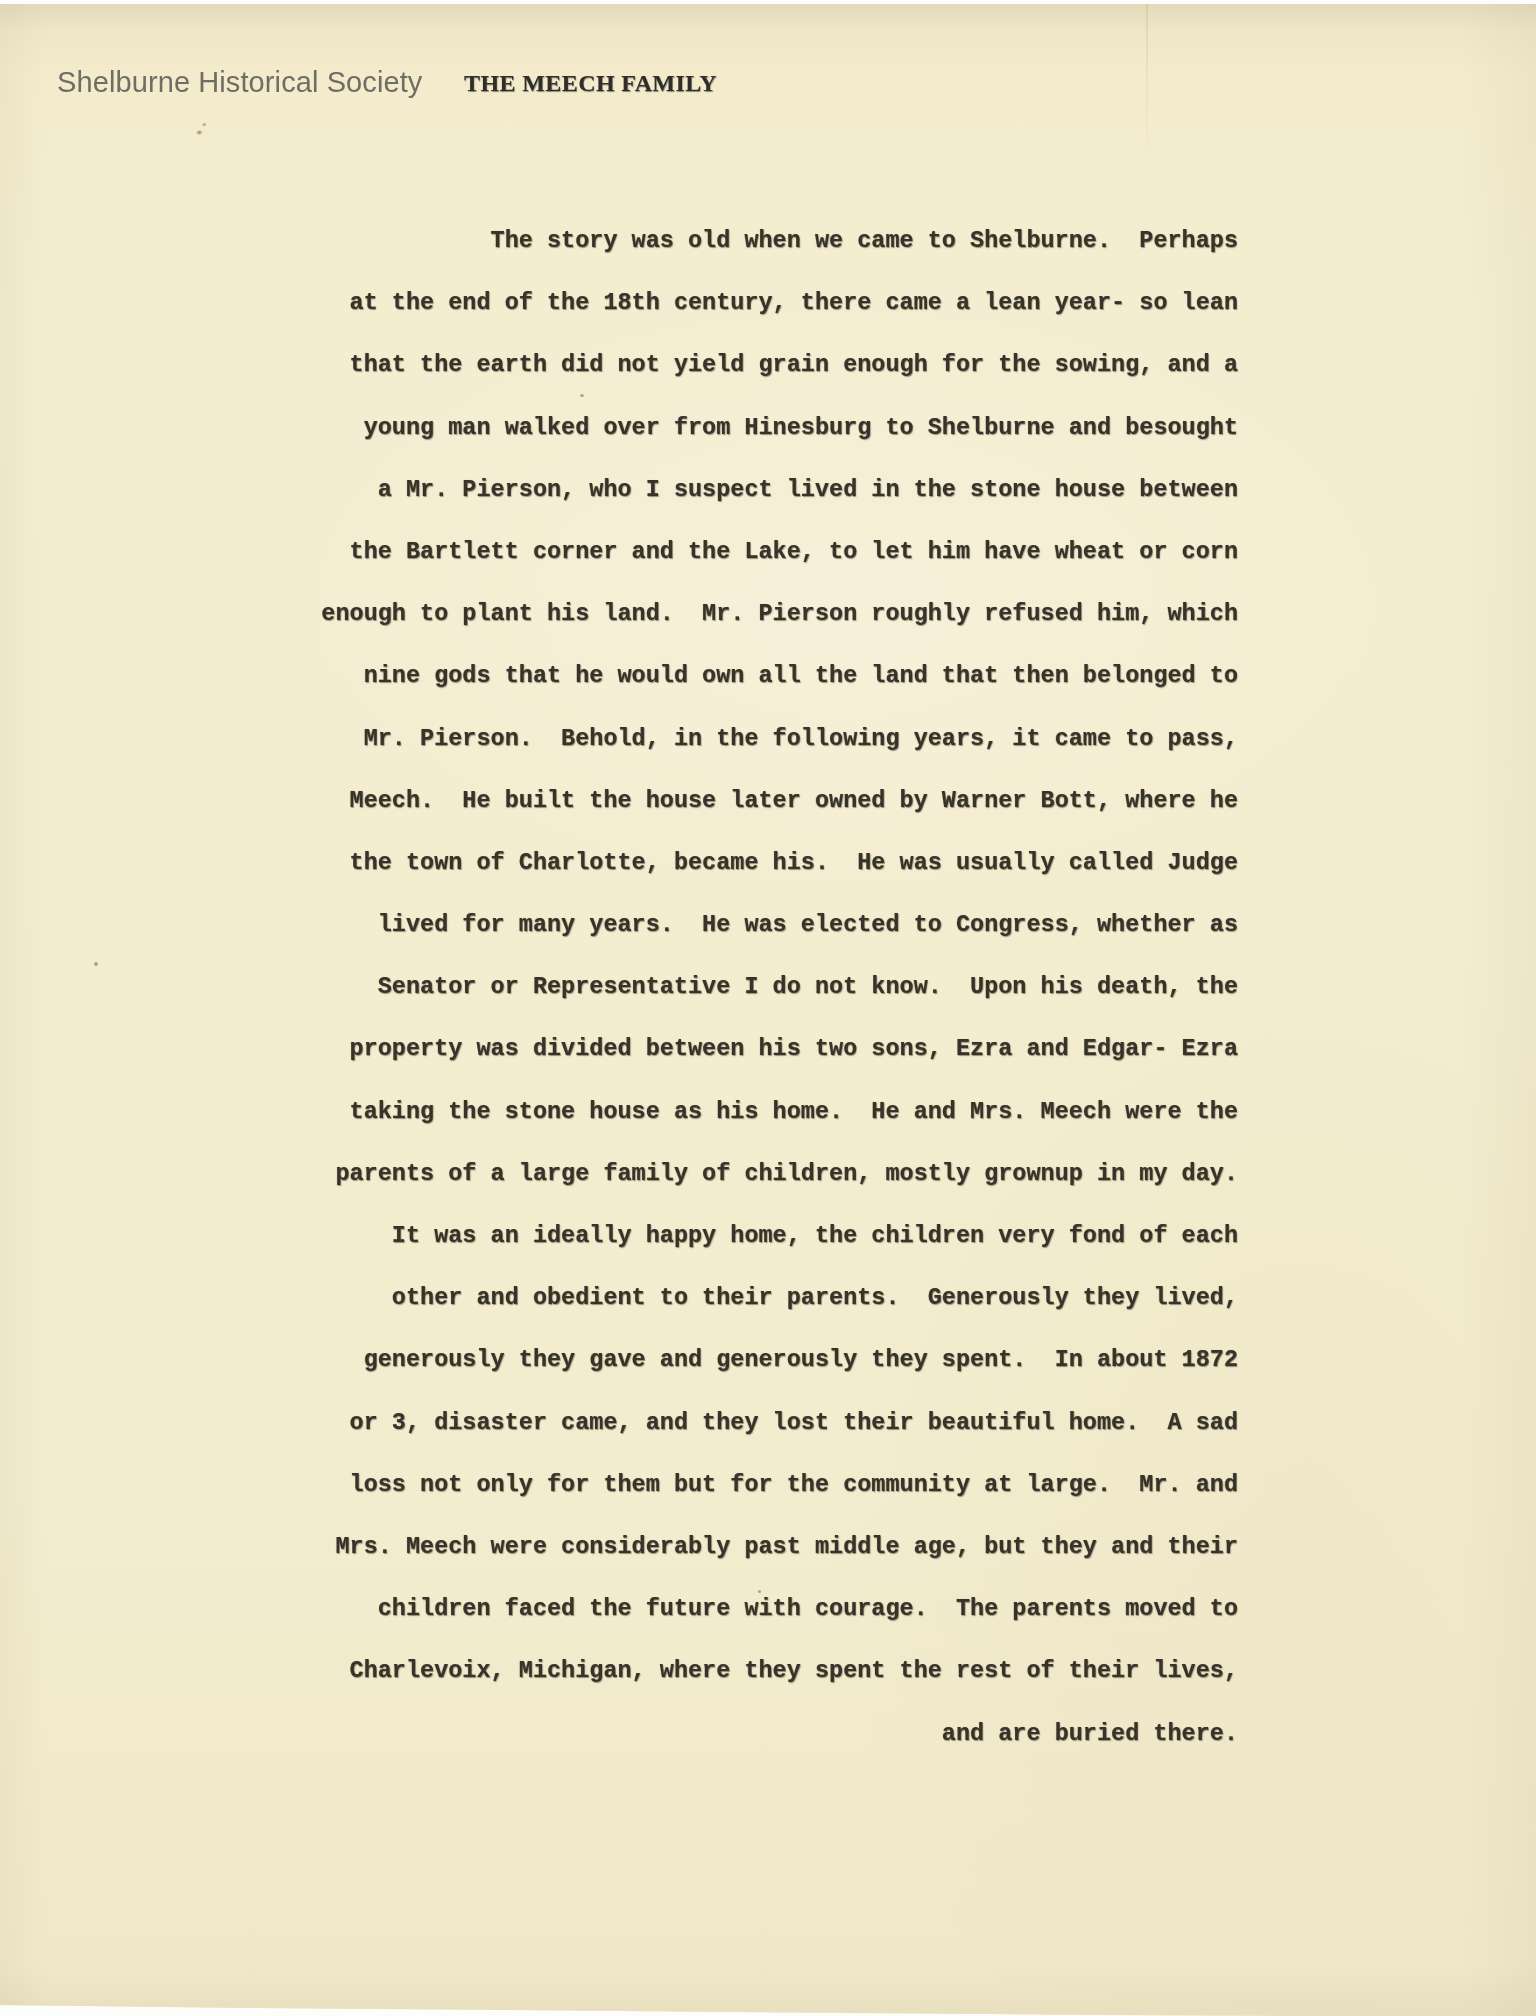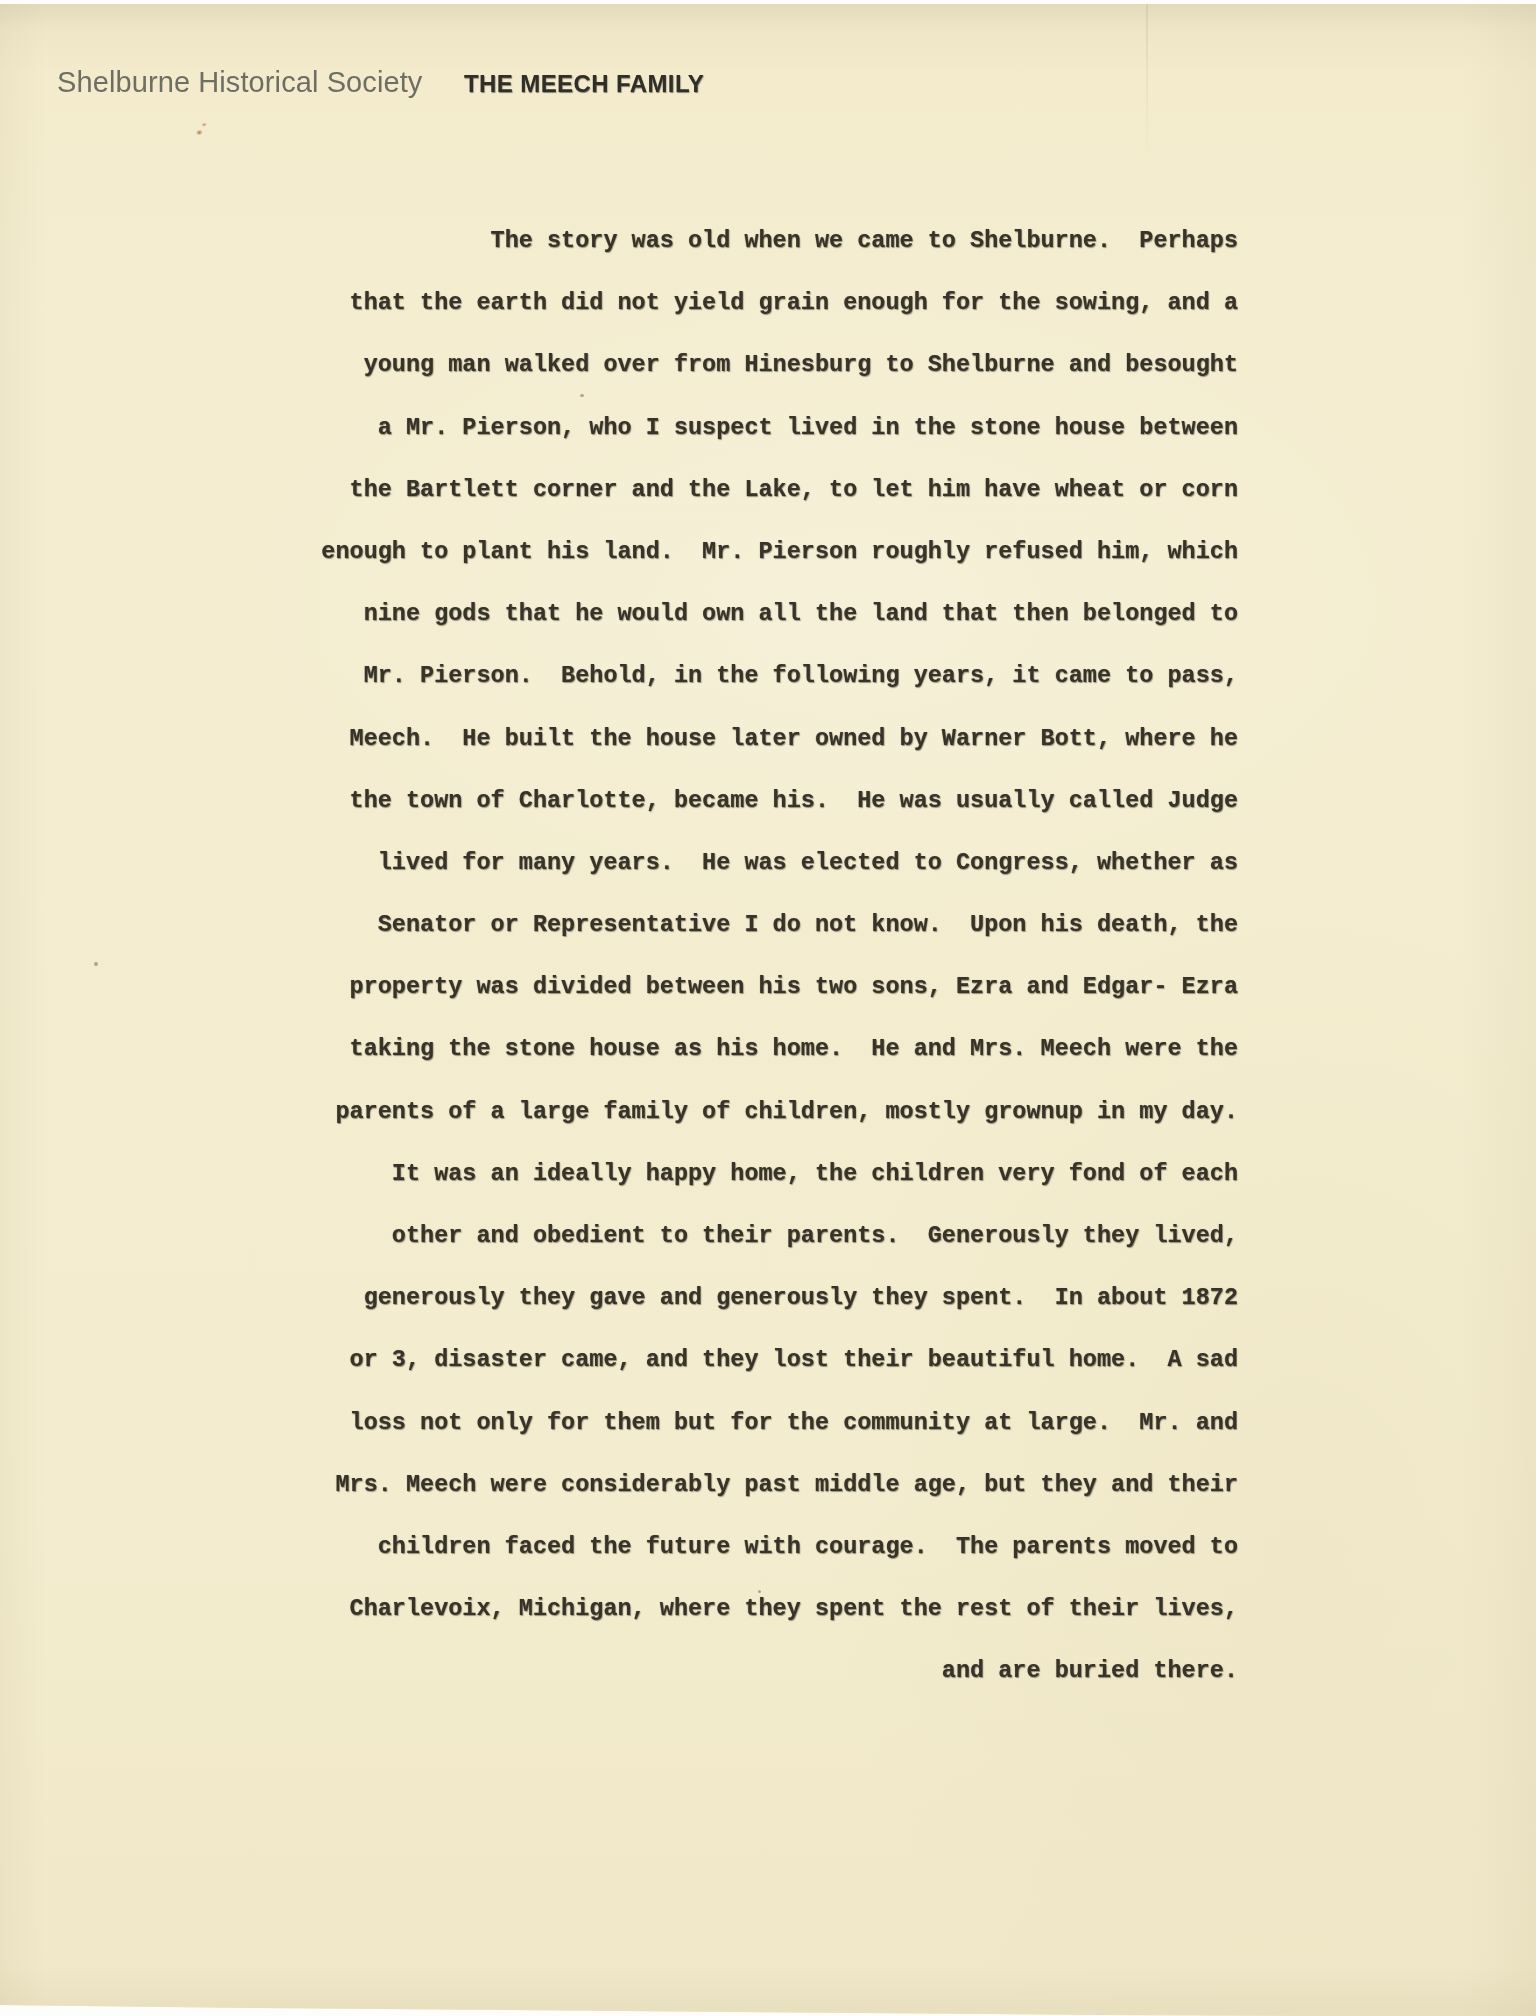--- a/index.html
+++ b/index.html
@@ -43,21 +43,21 @@
     position: absolute;
     left: 57px; top: 62px;
     font-family: "Liberation Sans", sans-serif;
     font-size: 29px;
     letter-spacing: 0.1px;
     color: #6e6e65;
   }
   .doc-title {
     position: absolute;
     left: 464px; top: 66px;
-    font-family: Liberation Sans, sans-serif;
+    font-family: Liberation Serif, serif;
     font-weight: bold;
     font-size: 24px;
     letter-spacing: 0.4px;
     color: #302e29;
     text-shadow: 0.6px 0.6px 1px rgba(48,44,36,0.55);
     white-space: pre;
   }
   
   .typed-body {
     position: absolute;
@@ -101,20 +101,21 @@
     <div class="watermark">Shelburne Historical Society</div>
     <div class="doc-title">THE MEECH FAMILY</div>
 
     <div class="stain"></div>
     <div class="speck s1"></div>
     <div class="speck s2"></div>
     <div class="speck s3"></div>
 
     <div class="typed-body">
       <div class="line">       The story was old when we came to Shelburne.  Perhaps</div>
+      <div class="line">at the end of the 18th century, there came a lean year- so lean</div>
       <div class="line">that the earth did not yield grain enough for the sowing, and a</div>
       <div class="line">young man walked over from Hinesburg to Shelburne and besought</div>
       <div class="line">a Mr. Pierson, who I suspect lived in the stone house between</div>
       <div class="line">the Bartlett corner and the Lake, to let him have wheat or corn</div>
       <div class="line">enough to plant his land.  Mr. Pierson roughly refused him, which</div>
       <div class="line">nine gods that he would own all the land that then belonged to</div>
       <div class="line">Mr. Pierson.  Behold, in the following years, it came to pass,</div>
       <div class="line">Meech.  He built the house later owned by Warner Bott, where he</div>
       <div class="line">the town of Charlotte, became his.  He was usually called Judge</div>
       <div class="line">lived for many years.  He was elected to Congress, whether as</div>

